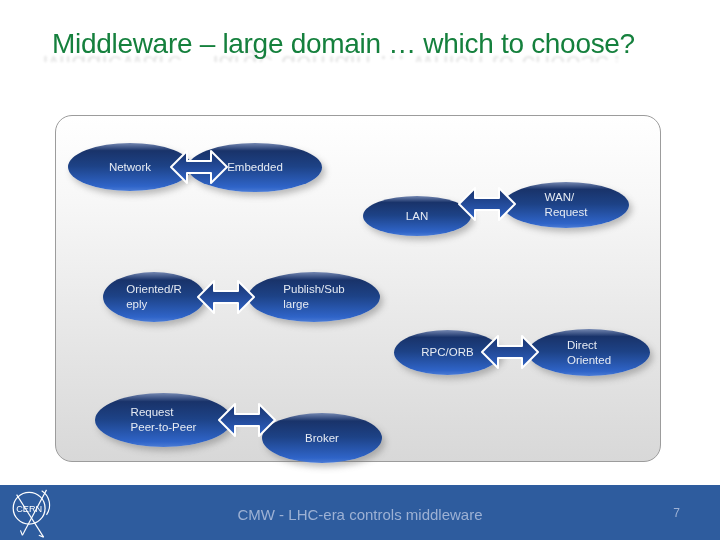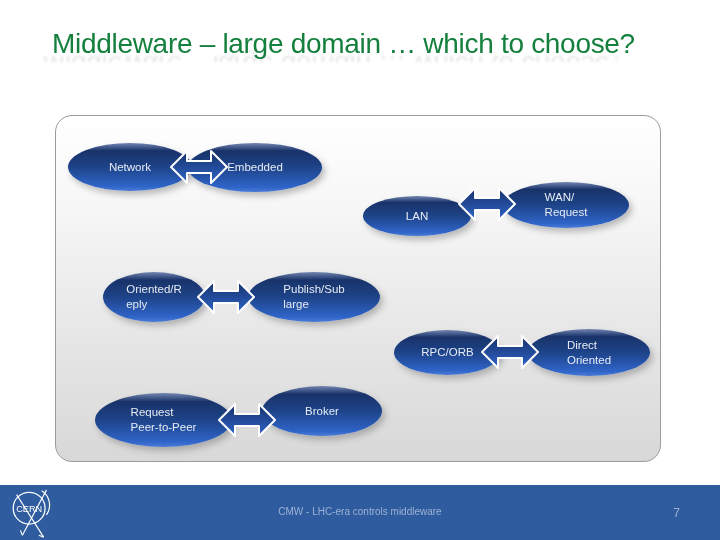--- a/index.html
+++ b/index.html
@@ -41,21 +41,21 @@
   }
   
   .arrow{position:absolute;}
   
   .footer-bar{
     position:absolute;left:0;top:485px;width:720px;height:55px;
     background:#2e5c9e;
   }
   .footer-text{
     position:absolute;left:0;top:506px;width:720px;
-    text-align:center;font-size:10px;color:#9db1d4;
+    text-align:center;font-size:15px;color:#9db1d4;
   }
   .page-number{
     position:absolute;right:40px;top:506px;
     font-size:12px;color:#9db1d4;
   }
   .cern-logo{position:absolute;left:6px;top:486px;}
 </style>
 </head>
 <body>
 
@@ -116,21 +116,21 @@
 Oriented</span>
 </div>
 <svg class="arrow" style="left:481px;top:333px" width="58" height="38" viewBox="0 0 58 38">
   <polygon points="1,19 17,3 17,13 41,13 41,3 57,19 41,35 41,25 17,25 17,35" fill="url(#agrad)" stroke="#ffffff" stroke-width="2" stroke-linejoin="round"></polygon>
 </svg>
 
 <div class="ellipse" style="left:95px;top:393px;width:137px;height:54px">
   <span class="elabel">Request
 Peer-to-Peer</span>
 </div>
-<div class="ellipse" style="left:262px;top:386px;width:120px;height:50px">
+<div class="ellipse" style="left:262px;top:413px;width:120px;height:50px">
   <span class="elabel">Broker</span>
 </div>
 <svg class="arrow" style="left:218px;top:401px" width="58" height="38" viewBox="0 0 58 38">
   <polygon points="1,19 17,3 17,13 41,13 41,3 57,19 41,35 41,25 17,25 17,35" fill="url(#agrad)" stroke="#ffffff" stroke-width="2" stroke-linejoin="round"></polygon>
 </svg>
 
 <div class="footer-bar"></div>
 <svg class="cern-logo" width="54" height="54" viewBox="0 0 56 56">
   <circle cx="24" cy="23" r="16.5" fill="none" stroke="#ffffff" stroke-width="1.3"></circle>
   <path d="M37 5 C45 10 48 21 42 30" fill="none" stroke="#ffffff" stroke-width="1.2"></path>

